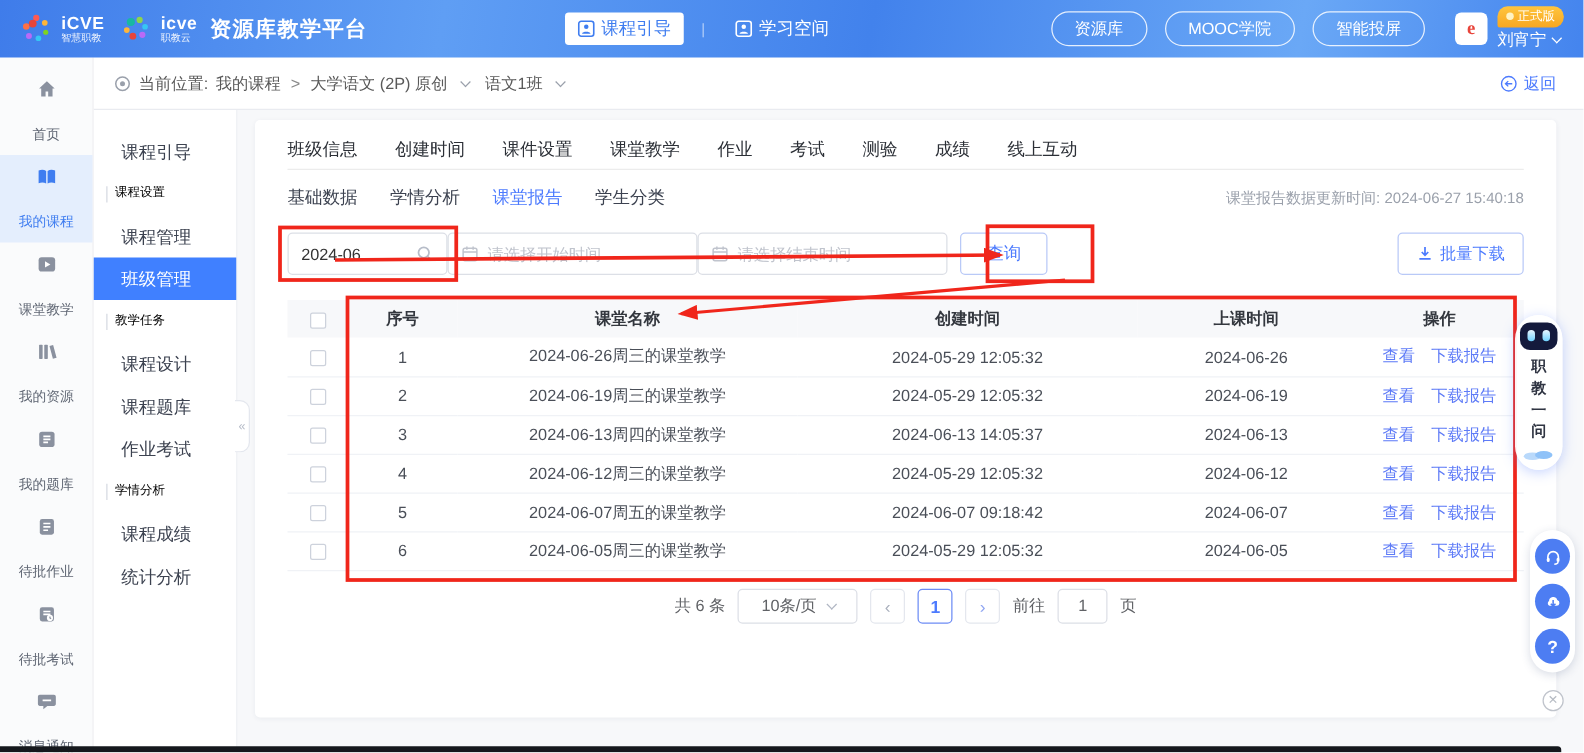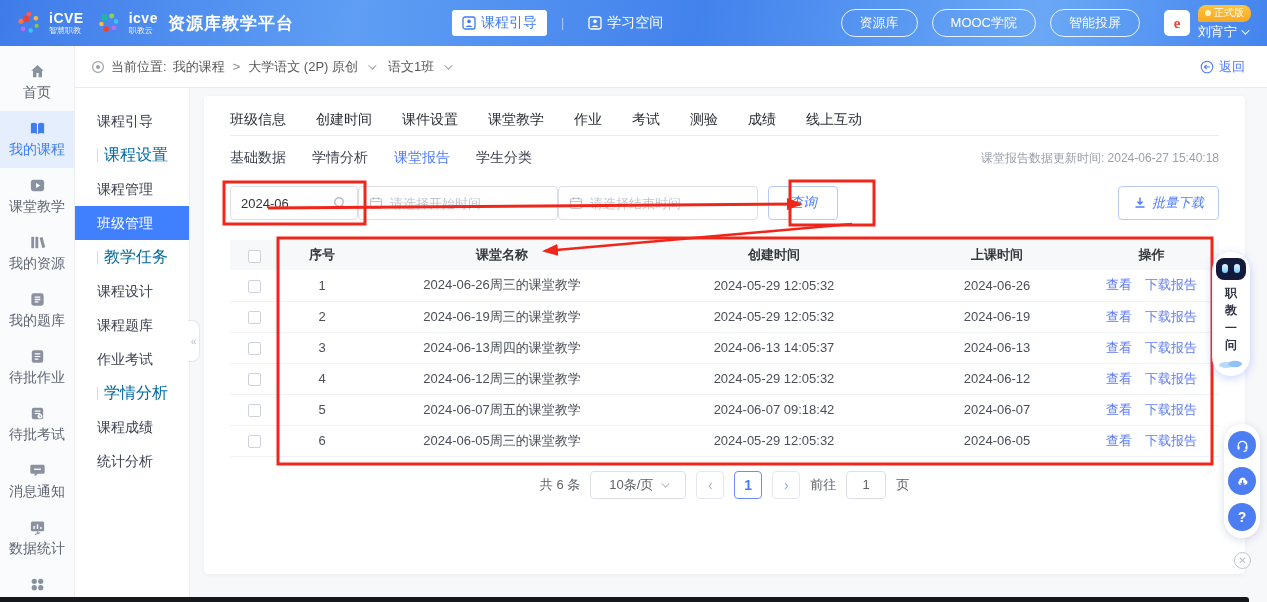--- a/index.html
+++ b/index.html
@@ -30,36 +30,36 @@
   .ver-badge { background:linear-gradient(#ffc53d,#f7a723); color:#fff; font-size:10px; padding:1px 7px 2px; border-radius:8px 8px 8px 2px; display:flex; align-items:center; gap:3px; }
   .ver-badge .medal { width:6px; height:6px; border-radius:50%; background:#fff3c4; display:inline-block; }
   .username { color:#fff; font-size:13px; display:flex; align-items:center; gap:4px; cursor:pointer; }
 
   .chev { display:inline-block; width:6px; height:6px; border-right:1.5px solid currentColor; border-bottom:1.5px solid currentColor; transform:rotate(45deg) translateY(-2px); }
 
   
   .shell { display:flex; height:556px; }
   .icon-sidebar { width:75px; background:#fafbfc; border-right:1px solid #ededf0; padding-top:8px; }
   .side-item { display:flex; flex-direction:column; align-items:center; gap:4px; padding:9px 0; cursor:pointer; color:#8a919f; }
-  .side-item .side-label { font-size:14px; color:#5f6673; }
+  .side-item .side-label { font-size:11px; color:#5f6673;margin-top:16px; }
   .side-item.active { background:#e4eefd; color:#3f7df0; }
   .side-item.active .side-label { color:#3f7df0; }
   .side-ico svg { width:17px; height:17px; fill:currentColor; display:block; }
 
   .right-col { flex:1; display:flex; flex-direction:column; min-width:0; }
   .breadcrumb-bar { height:42px; background:#fff; border-bottom:1px solid #e9ebf0; display:flex; align-items:center; padding:0 22px 0 16px; color:#595959; gap:6px; }
   .crumb-sep { color:#8a8a8a; margin:0 2px; }
   .crumb-caret { color:#9aa0ab; margin:0 8px 0 4px; }
   .back-btn { margin-left:auto; color:#4d7bfe; display:flex; align-items:center; gap:5px; cursor:pointer; font-size:13px; }
 
   .content-row { flex:1; display:flex; min-height:0; }
   .submenu { position:relative; width:115px; background:#fff; border-right:1px solid #eceef2; padding-top:16px; }
   .sub-item { height:34px; line-height:34px; padding-left:22px; font-size:14px; color:#3c4250; cursor:pointer; white-space:nowrap; }
   .sub-item.active { background:#4080ff; color:#fff; }
-  .sub-group { height:34px; line-height:34px; font-size:16px; color:#0369a1; padding-left:22px; display:flex; align-items:center; gap:6px; white-space:nowrap; }
+  .sub-group { height:34px; line-height:34px; font-size:10px; color:#000000; padding-left:10px; display:flex; align-items:center; gap:6px; white-space:nowrap; }
   .sub-group::before { content:""; width:1px; height:13px; background:#d6dae2; display:inline-block; }
   .collapse-tab { position:absolute; right:-11px; top:232px; width:12px; height:42px; background:#fff; border:1px solid #e4e7ee; border-left:none;
     border-radius:0 8px 8px 0; display:flex; align-items:center; justify-content:center; color:#b7bdc9; font-size:10px; cursor:pointer; z-index:5; }
 
   .main-area { flex:1; background:#f7f8fa; min-width:0; }
   .card { position:relative; margin:8px 22px 0 14px; background:#fff; border-radius:4px; box-shadow:0 1px 4px rgba(31,45,80,.06);
     height:478px; padding:10px 26px 0; }
 
   
   .tabs { display:flex; gap:30px; height:30px; align-items:center; border-bottom:1px solid #ececec; }
@@ -70,21 +70,21 @@
   .update-time { margin-left:auto; font-size:12px; color:#9aa0ab; }
 
   
   .filter-row { margin-top:18px; display:flex; align-items:center; height:34px; }
   .f-input { height:34px; border:1px solid #dcdfe6; border-radius:4px; background:#fff; display:flex; align-items:center; padding:0 10px; gap:7px; }
   .f-input input { border:none; outline:none; flex:1; font-size:13px; color:#333; font-family:inherit; min-width:0; background:transparent; }
   .f-input input::placeholder { color:#c0c4cd; }
   .kw { width:128px; }
   .dt { width:200px; margin-left:0; color:#c0c4cd; }
   .btn-outline-blue { height:34px; border:1px solid #b9c9f7; color:#4d7bfe; background:#fff; border-radius:4px; font-size:14px;
-    display:flex; align-items:center; justify-content:center; gap:5px; cursor:pointer;font-style:italic; }
+    display:flex; align-items:center; justify-content:center; gap:5px; cursor:pointer; }
   .query-btn { width:70px; margin-left:10px; }
   .batch-btn { margin-left:auto; padding:0 14px; font-size:13px; }
   .ico-svg { width:14px; height:14px; display:block; }
 
   
   table.rtable { width:100%; margin-top:20px; border-collapse:collapse; table-layout:fixed; }
   .rtable th { height:30px; background:#f7f8fa; font-size:13px; color:#33373e; font-weight:bold; text-align:center; }
   .rtable td { height:31px; text-align:center; font-size:13px; color:#4a4f58; border-bottom:1px solid #f0f2f6; }
   .rtable th:nth-child(1), .rtable td:nth-child(1) { width:48px; }
   .rtable th:nth-child(2), .rtable td:nth-child(2) { width:88px; }

